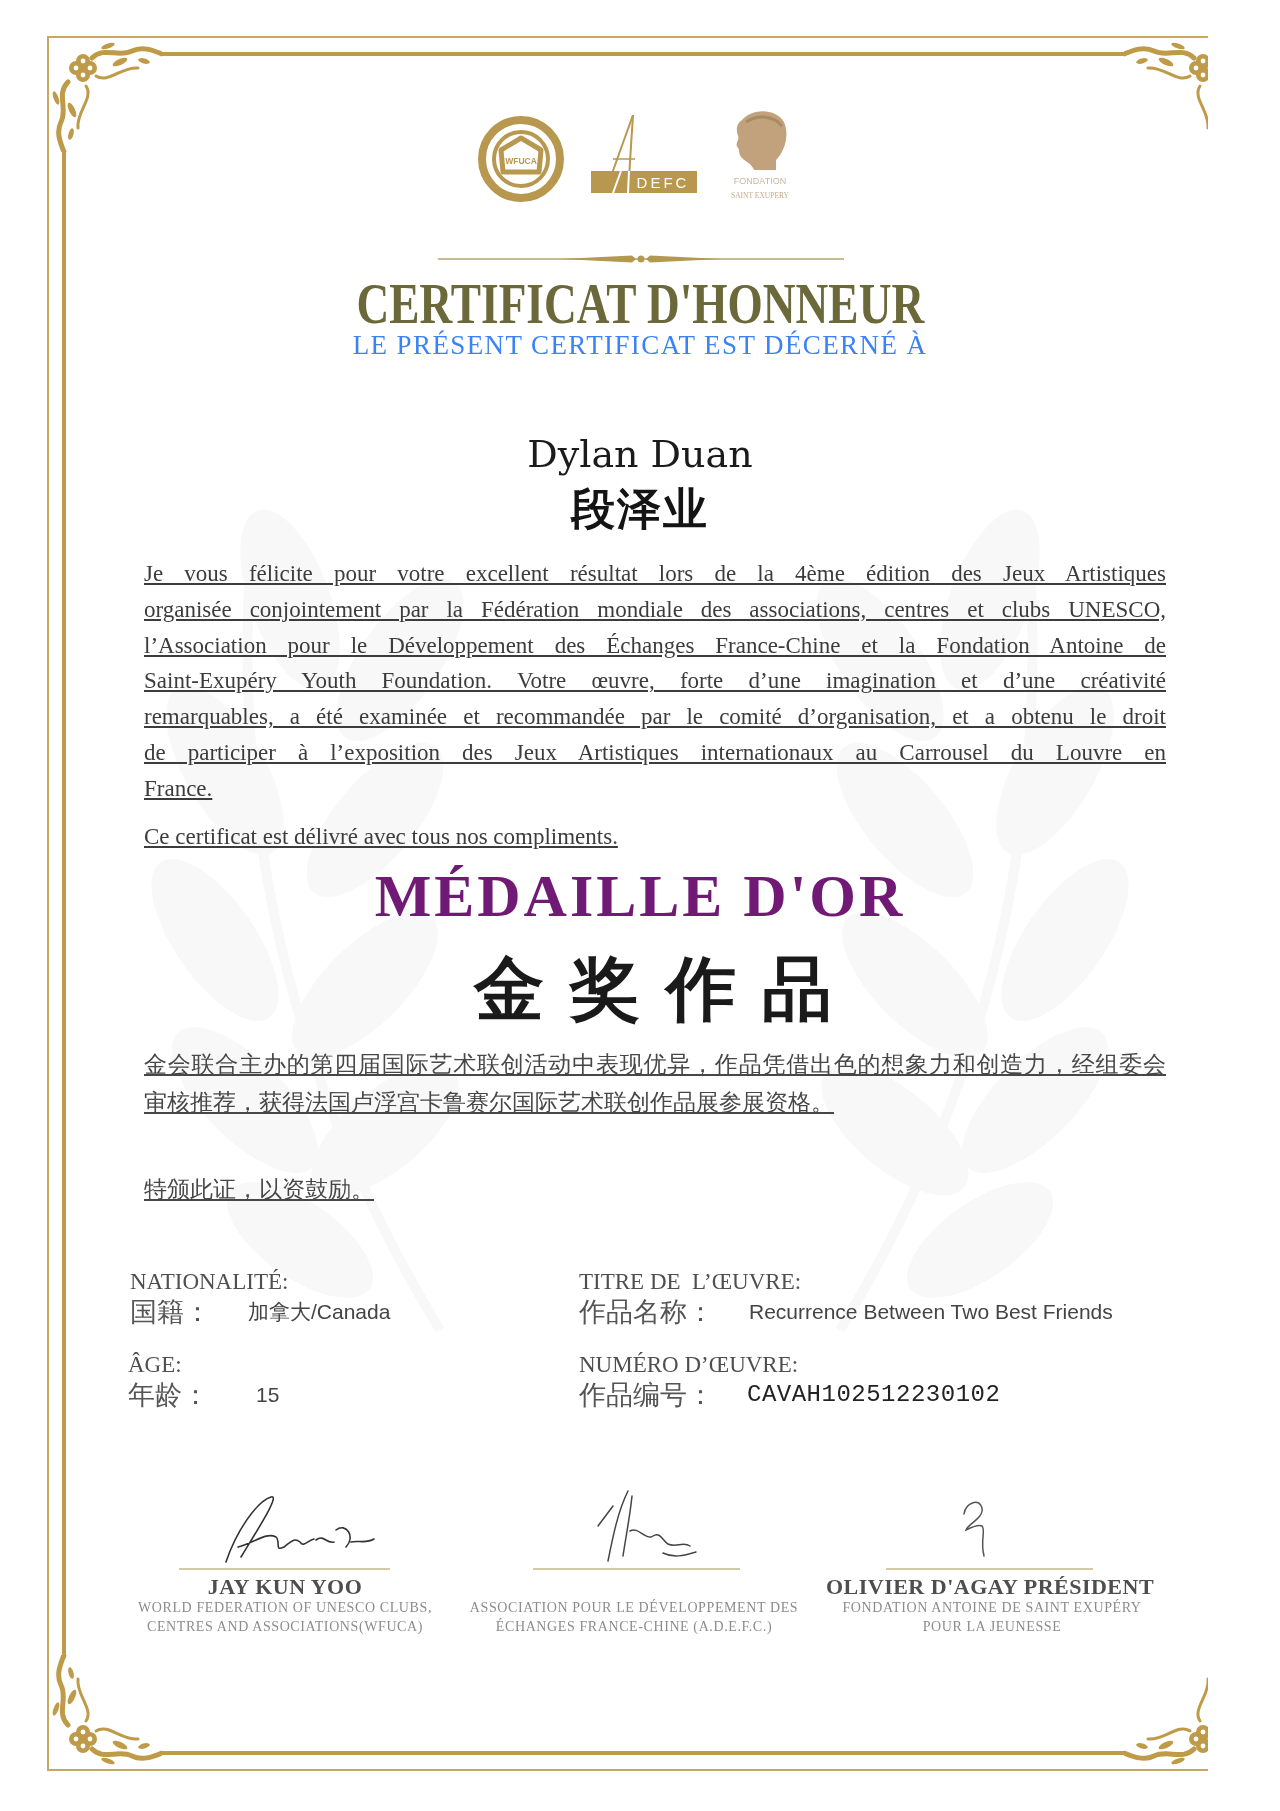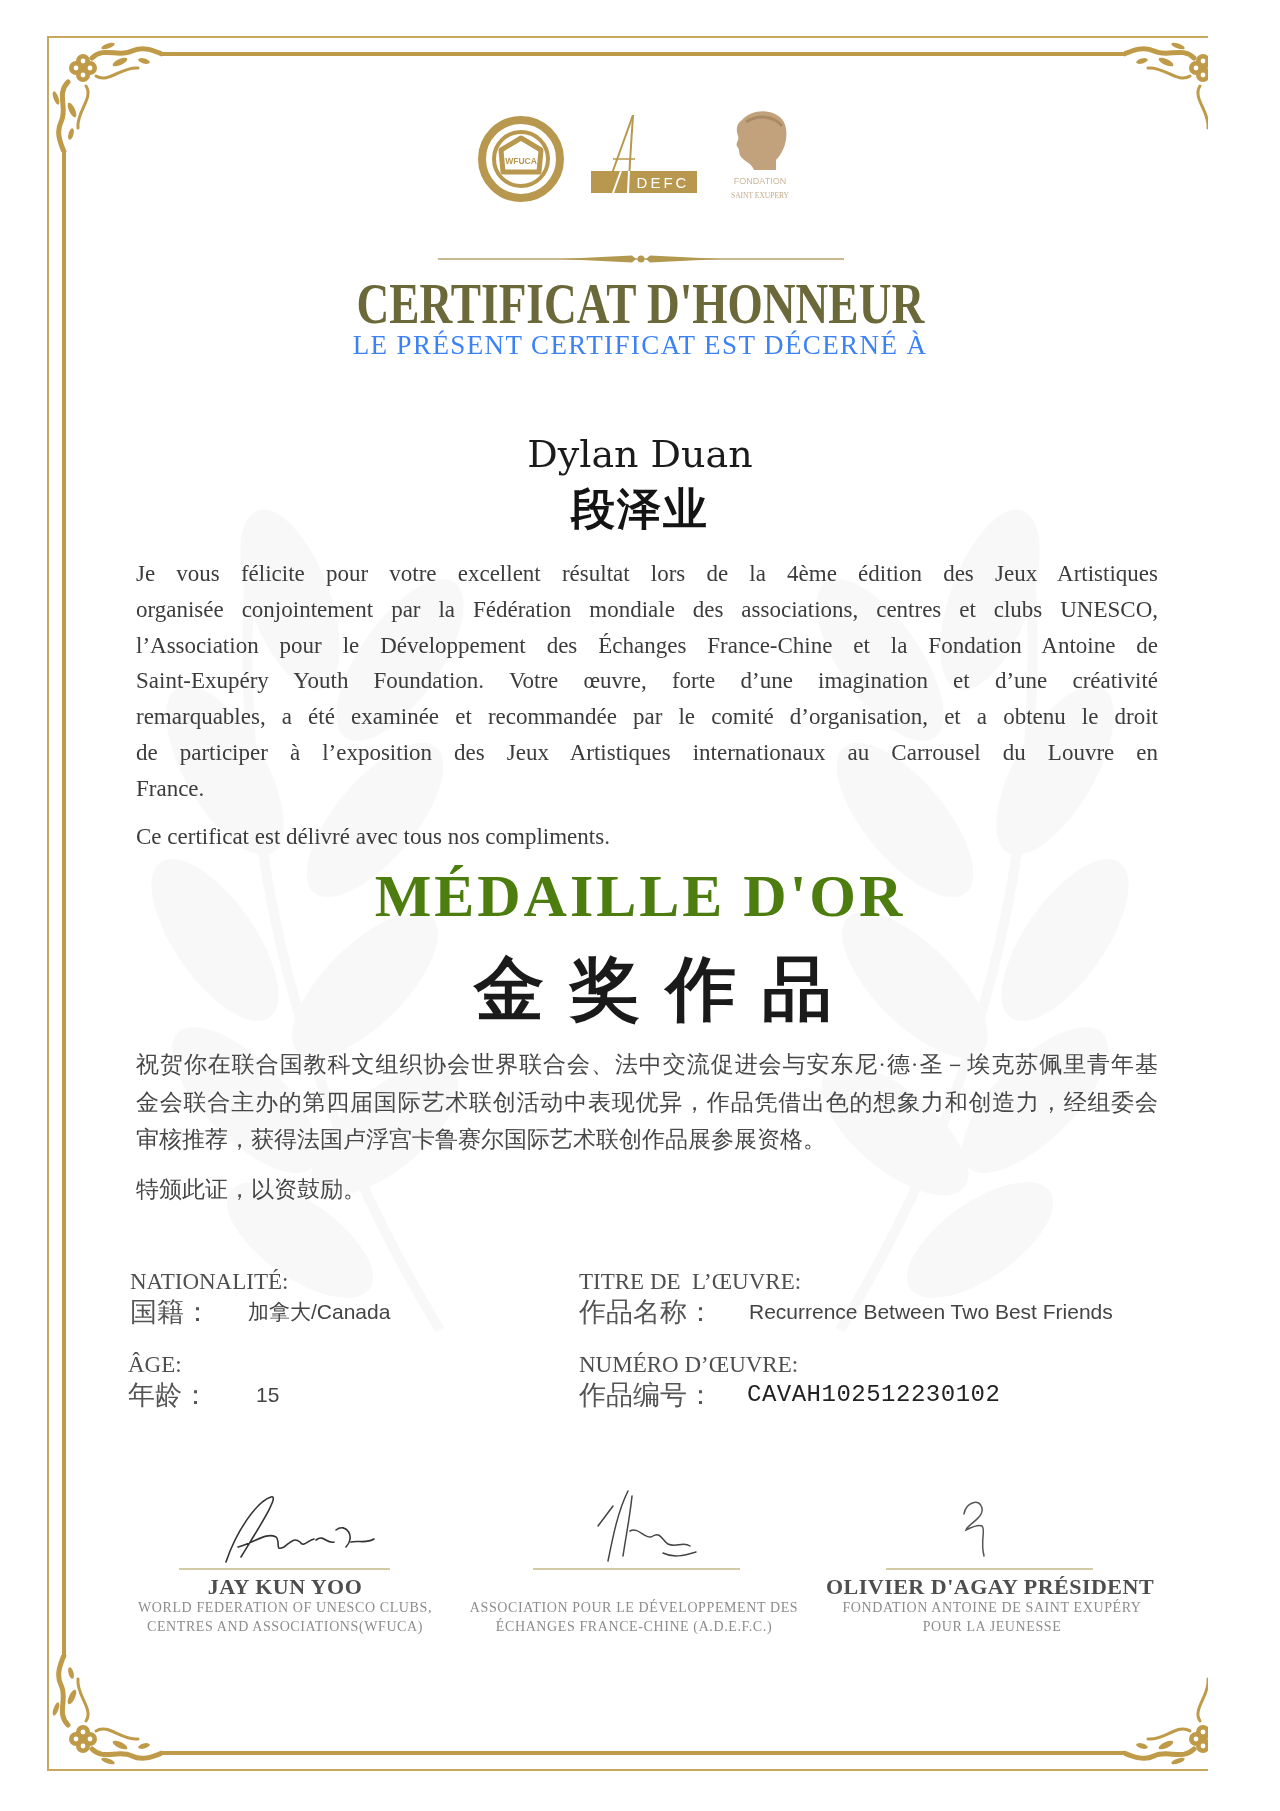--- a/index.html
+++ b/index.html
@@ -15,27 +15,27 @@
   .inner-line { position: absolute; background: #bf9a48; }
 
   
   .title { top: 276px; font-size: 56px; line-height: 56px; font-weight: bold; color: #6b683a; white-space: nowrap; }
   .title span { display: inline-block; transform: scaleX(0.81); }
   .subtitle { top: 332px; font-size: 27px; line-height: 27px; letter-spacing: 1.4px; color: #3b82f6; white-space: nowrap; }
   .name-en { top: 435px; font-family: "DejaVu Serif", serif; font-size: 38px; line-height: 38px; color: #1b1b1b; }
   .name-zh { top: 488px; font-size: 44px; line-height: 44px; font-weight: bold; color: #141414; letter-spacing: 2px; }
 
   
-  .para { position: absolute; left: 136px; width: 1022px; }
+  .para { position: absolute; left: 144px; width: 1022px; text-decoration: underline; }
   .fr { top: 556px; font-size: 23px; line-height: 35.8px; color: #3c3c3c; }
   .fr-line { text-align: justify; text-align-last: justify; height: 35.8px; }
   .fr-line.last { text-align-last: left; }
   .fr-closing { top: 819px; font-size: 23px; line-height: 35.8px; color: #3c3c3c; }
 
-  .award-fr { top: 866px; font-size: 60px; line-height: 60px; font-weight: bold; letter-spacing: 3px; color: #4d7c0f; white-space: nowrap; }
+  .award-fr { top: 866px; font-size: 60px; line-height: 60px; font-weight: bold; letter-spacing: 3px; color: #701a75; white-space: nowrap; }
   .award-zh { top: 954px; font-size: 70px; line-height: 72px; font-weight: bold; letter-spacing: 26px; color: #1a1a1a; white-space: nowrap; padding-left: 26px; }
 
   .zh { top: 1046px; font-size: 23px; line-height: 37.5px; color: #474747; }
   .zh-line { text-align: justify; text-align-last: justify; height: 37.5px; }
   .zh-line.last { text-align-last: left; }
   .zh-closing { top: 1171px; font-size: 23px; line-height: 37.5px; color: #474747; }
 
   
   .lbl-fr { font-size: 23px; line-height: 28px; color: #4f4f4f; white-space: pre; }
   .lbl-zh { font-size: 27px; line-height: 28px; color: #555555; white-space: nowrap; }
@@ -243,21 +243,20 @@
     <div class="fr-line">remarquables, a été examinée et recommandée par le comité d’organisation, et a obtenu le droit</div>
     <div class="fr-line">de participer à l’exposition des Jeux Artistiques internationaux au Carrousel du Louvre en</div>
     <div class="fr-line last">France.</div>
   </div>
   <div class="para fr-closing">Ce certificat est délivré avec tous nos compliments.</div>
 
   <div class="center award-fr">MÉDAILLE D'OR</div>
   <div class="center award-zh">金奖作品</div>
 
   <div class="para zh">
-    <div class="zh-line">祝贺你在联合国教科文组织协会世界联合会、法中交流促进会与安东尼·德·圣－埃克苏佩里青年基</div>
     <div class="zh-line">金会联合主办的第四届国际艺术联创活动中表现优异，作品凭借出色的想象力和创造力，经组委会</div>
     <div class="zh-line last">审核推荐，获得法国卢浮宫卡鲁赛尔国际艺术联创作品展参展资格。</div>
   </div>
   <div class="para zh-closing">特颁此证，以资鼓励。</div>
 
   <div class="abs lbl-fr" style="left:130px;top:1268px">NATIONALITÉ:</div>
   <div class="abs lbl-zh" style="left:130px;top:1298px">国籍：</div>
   <div class="abs val-sans" style="left:248px;top:1298px">加拿大/Canada</div>
 
   <div class="abs lbl-fr" style="left:128px;top:1351px">ÂGE:</div>

